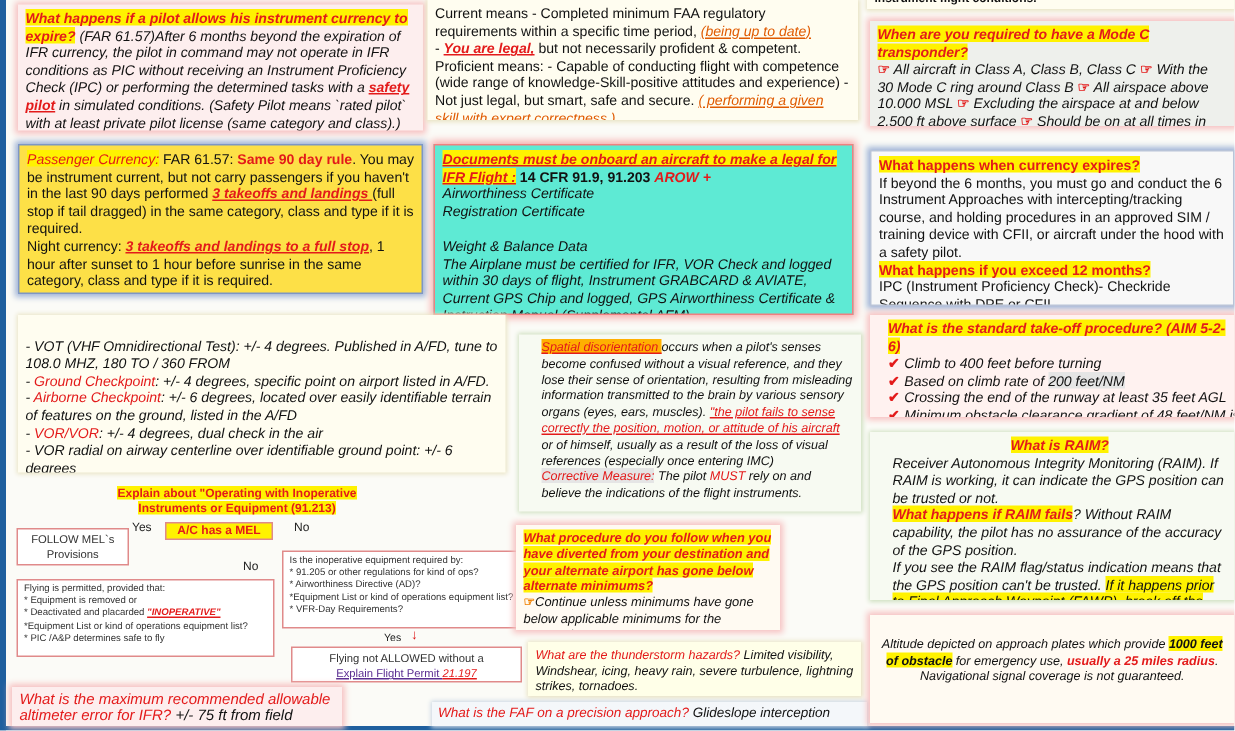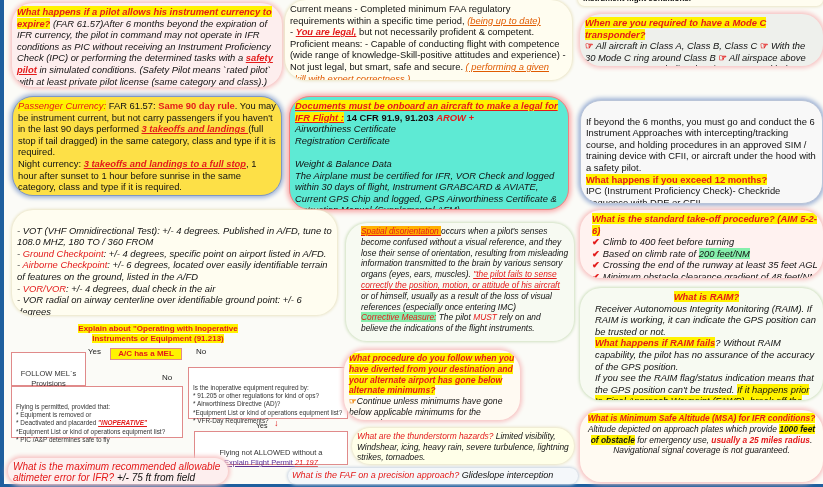--- a/index.html
+++ b/index.html
@@ -1,36 +1,36 @@
 <!DOCTYPE html>
 <html><head>
 <meta charset="utf-8">
 <style>
   * { box-sizing: border-box; margin: 0; padding: 0; }
   html, body { width: 823px; height: 487px; overflow: hidden; background: #ffffff; }
   body { font-family: "Liberation Sans", sans-serif; font-size: 9.4px; line-height: 11.6px; color: #111; position: relative; }
   .frame { position: absolute; left: 0; top: 0; width: 823px; height: 487px; border-left: 4px solid #1f5f9e; border-bottom: 3px solid #1f5f9e; background: #fbfbf7; }
-  .card { position: absolute; padding: 3px 5px; overflow: hidden; border-radius: 21px; }
+  .card { position: absolute; padding: 3px 5px; overflow: hidden; }
   .pink { background: #fdeeee; box-shadow: 0 0 4px 2px #f7c2c2; }
   .cream { background: #fffdf0; box-shadow: 0 0 3px 1px #e9e3c3; }
   .blue { background: #fde047; box-shadow: 0 0 4px 2px #9fb3d6; border: 1px solid #7e97c4; }
   .green { background: #f7faf2; box-shadow: 0 0 3px 1px #cfe0c0; padding-left: 15px; }
   .redbord { background: #5eead4; border: 1.5px solid #f08080; box-shadow: 0 0 5px 2px #f7a9a9; }
   .it { font-style: italic; }
   .b { font-weight: bold; }
   .hl { background: #fff200; }
-  .hlg { background: #86efac; }
+  .hlg { background: #e5e5e5; }
   .red { color: #e31a1a; }
   .orange { color: #e05a00; }
   .ul { text-decoration: underline; }
   .q { color: #e31a1a; font-weight: bold; font-style: italic; background: #fff200; }
   .center { text-align: center; }
   .hand { color: #e31a1a; font-style: normal; font-weight: bold; }
   .check { color: #e31a1a; font-weight: bold; font-style: normal; margin-right: 3px; }
-  .fbox { position: absolute; background: #fff; border: 1px solid #e08a8a; font-size: 6.4px; line-height: 8.2px; padding: 16px 4px; color: #333; }
+  .fbox { position: absolute; background: #fff; border: 1px solid #e08a8a; font-size: 6.4px; line-height: 8.2px; padding: 2px 4px; color: #333; }
   .arrow { position: absolute; color: #d11; font-weight: bold; font-size: 9px; }
   .lbl { position: absolute; font-size: 8px; color: #222; }
   .purple { color: #5a2d91; }
 </style>
 </head>
 <body>
 
 <div class="frame"></div>
 
 <div class="card pink it" style="left:12px; top:3px; width:270px; height:84px;">
@@ -41,21 +41,21 @@
 <div class="card cream" style="left:285px; top:0px; width:287px; height:80px;">
   <span>Current means - Completed minimum FAA regulatory requirements within a specific time period, </span><span class="orange it ul">(being up to date)</span><br>
   <span>- </span><span class="red it ul b">You are legal,</span><span> but not necessarily profident &amp; competent.</span><br>
   <span>Proficient  means: - Capable of conducting flight with competence (wide range of knowledge-Skill-positive attitudes and experience) - Not just legal, but smart, safe and secure. </span><span class="orange it ul">( performing a given skill with expert correctness.)</span>
 </div>
 
 <div class="card cream" style="left:578px; top:-7px; width:245px; height:13px; padding:0 5px; font-size:8px;">
   <span class="b">instrument flight conditions.</span>
 </div>
 
-<div class="card pink it" style="left:580px; top:14px; width:243px; height:52px; background:#eef0ec;">
+<div class="card pink it" style="left:580px; top:14px; width:243px; height:70px; background:#eef0ec;">
   <span class="q">When are you required to have a Mode C transponder?</span><br>
   <span class="hand">☞</span> <span>All aircraft in Class A, Class B, Class C</span>
   <span class="hand">☞</span> <span>With the 30 Mode C ring around Class B</span>
   <span class="hand">☞</span> <span>All airspace above 10.000 MSL</span>
   <span class="hand">☞</span> <span>Excluding the airspace at and below 2,500 ft above surface</span>
   <span class="hand">☞</span> <span>Should  be on at all times in controlled airspace (Class A, B, C, D, E)</span>
    
 </div>
 
 <div class="card blue" style="left:12px; top:96px; width:270px; height:100px;">
@@ -66,21 +66,21 @@
 <div class="card redbord it" style="left:289px; top:96px; width:280px; height:114px;">
   <span class="q ul">Documents must be onboard an aircraft to make a legal for IFR Flight :</span><span class="b" style="font-style:normal"> 14 CFR 91.9, 91.203 </span><span class="red b">AROW +</span><br>
   <span>Airworthiness Certificate</span><br>
   <span>Registration Certificate</span><br>
   <br>
   <span>Weight &amp; Balance Data</span><br>
   <span>The Airplane must be certified for IFR, VOR Check and logged within 30 days of flight, Instrument GRABCARD &amp; AVIATE, Current GPS Chip and logged, GPS Airworthiness Certificate &amp; Instruction Manual (Supplemental AFM)</span>
 </div>
 
 <div class="card blue" style="left:580px; top:100px; width:243px; height:104px; background:#f8f8f8; border-color:#b9c4d8;">
-  <br>
+  <span class="red b hl">What happens when currency expires?</span><br>
   <span>If beyond the 6 months, you must go and conduct the 6 Instrument Approaches with intercepting/tracking course, and holding procedures in an approved SIM / training device with CFII, or aircraft under the hood with a safety pilot.</span><br>
   <span class="red b hl">What happens if you exceed 12 months?</span><br>
   <span>IPC (Instrument Proficiency Check)- Checkride Sequence with DPE or CFII.</span>
 </div>
 
 <div class="card cream it" style="left:12px; top:210px; width:325px; height:105px;">
   <br>
   <span>- VOT (VHF Omnidirectional Test): +/- 4 degrees. Published in A/FD, tune to 108.0 MHZ, 180 TO / 360 FROM</span><br>
   - <span class="red">Ground Checkpoint</span><span>: +/- 4 degrees, specific point on airport listed in A/FD.</span><br>
   - <span class="red">Airborne Checkpoint</span><span>: +/- 6 degrees, located over easily identifiable terrain of features on the ground, listed in the A/FD</span><br>
@@ -158,15 +158,15 @@
 
 <div class="card pink it" style="left:8px; top:458px; width:220px; height:26px; font-size:10px; line-height:11px;">
   <span class="red">What is the maximum recommended allowable altimeter error for IFR?</span><span>  +/- 75 ft from field elevation</span>
 </div>
 
 <div class="card it" style="left:288px; top:468px; width:290px; height:16px; background:#f4f7fa; box-shadow:0 0 3px 1px #c8d4e2; font-size:9px; line-height:11px; padding:2px 4px;">
   <span class="red">What is the FAF on a precision approach?</span><span>  Glideslope interception</span>
 </div>
 
 <div class="card pink it center" style="left:580px; top:410px; width:243px; height:72px; background:#fffaf2; font-size:8.4px; line-height:10.8px;">
-  <span class="q">What is Minimum Safe Altitude (MSA) for IFR conditions?</span><br>
+  <br>
   <span>Altitude depicted on approach plates which provide </span><span class="hl b">1000 feet of obstacle</span><span> for emergency use, </span><span class="red b">usually a 25 miles radius</span><span>. Navigational signal coverage is not guaranteed.</span>
 </div>
 
 </body></html>

